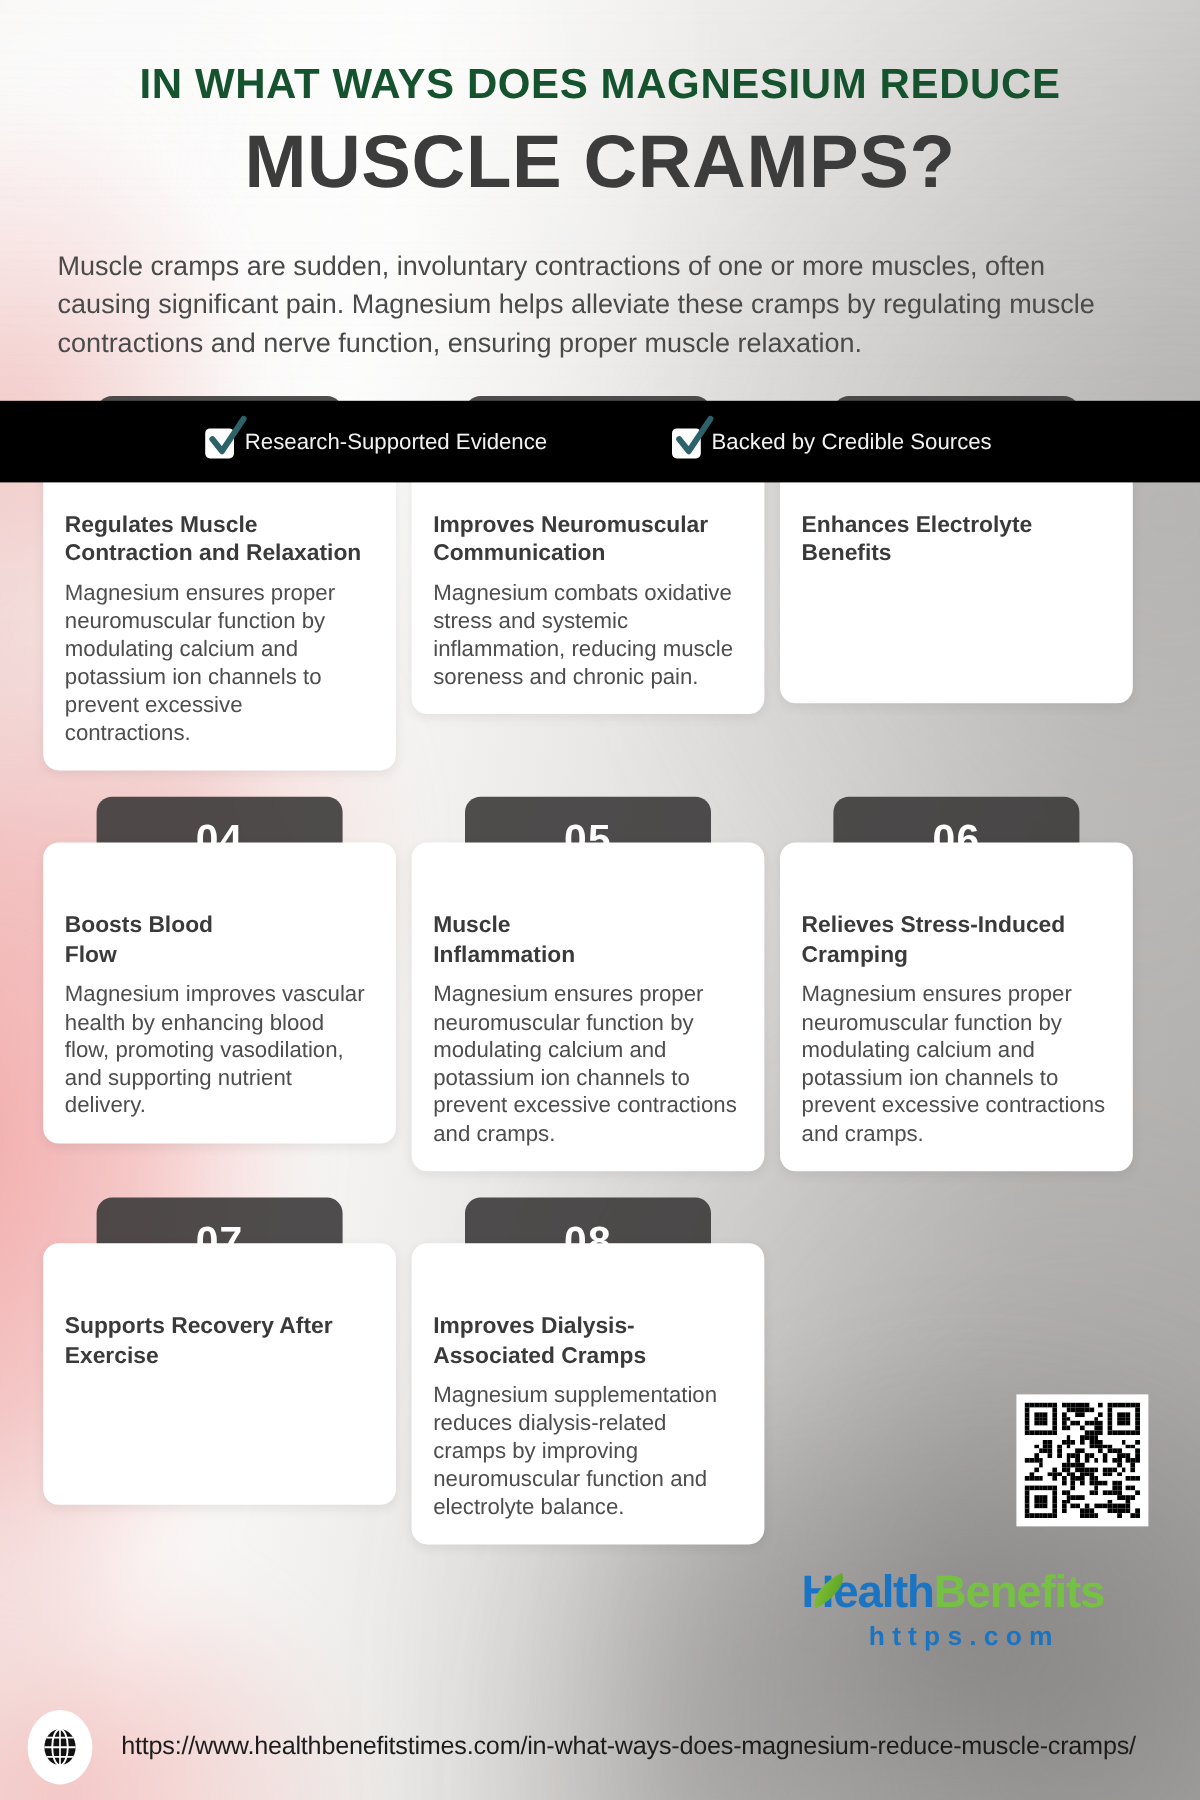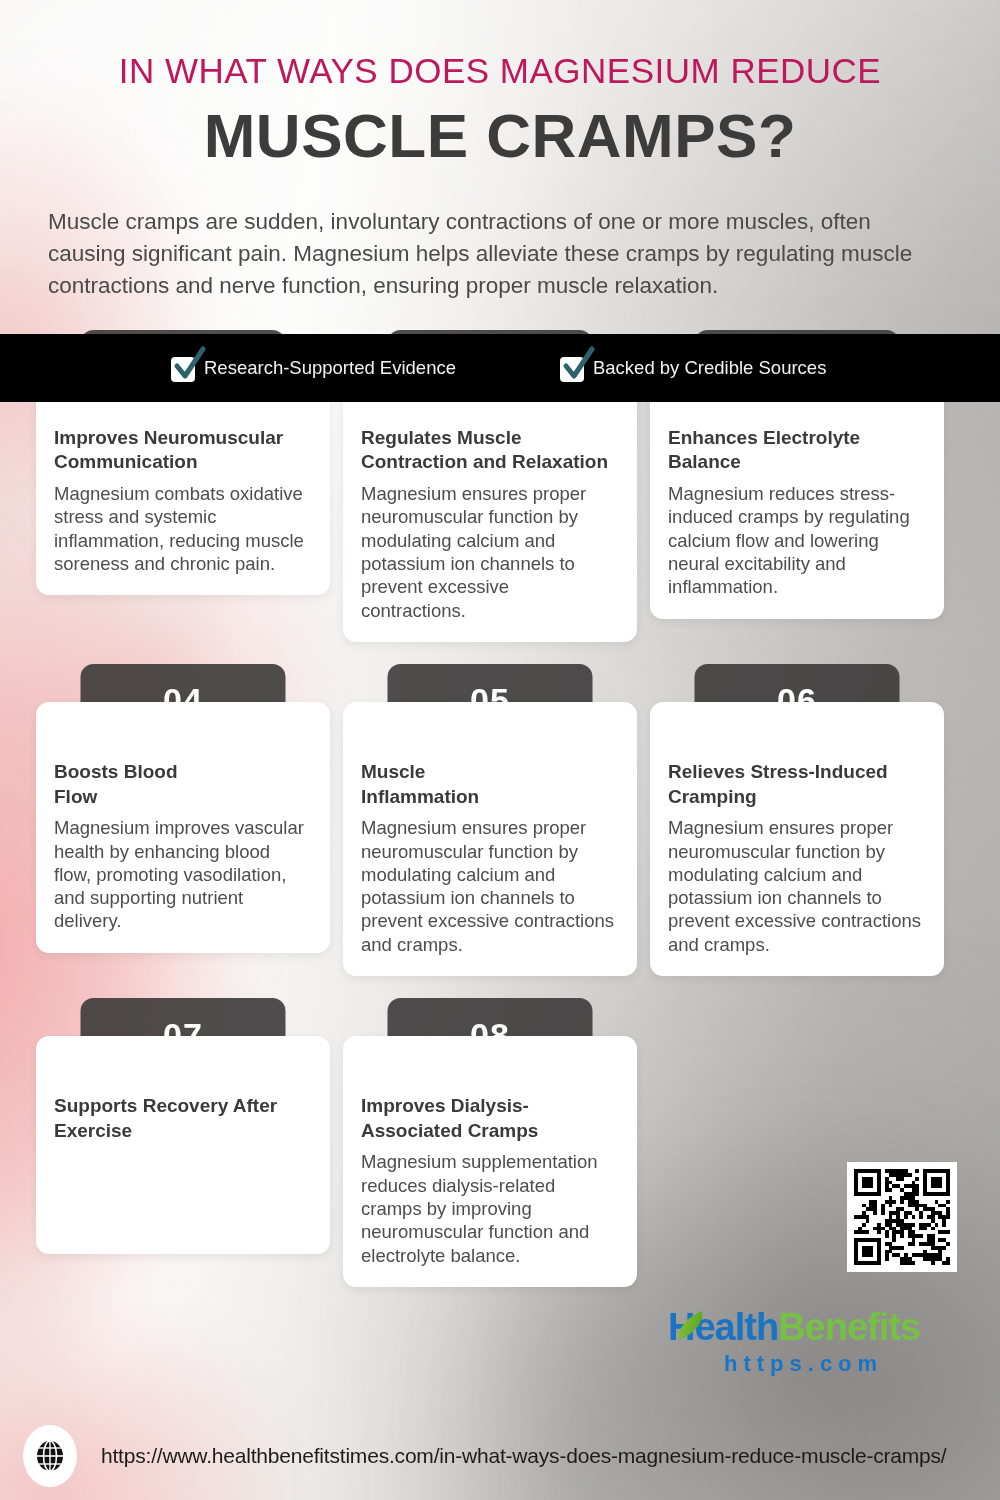--- a/index.html
+++ b/index.html
@@ -38,22 +38,22 @@
     background:
       radial-gradient(520px 420px at 78% 88%, rgba(95,93,93,.42) 0%, rgba(95,93,93,0) 64%),
       radial-gradient(260px 520px at 57% 96%, rgba(120,118,118,.28) 0%, rgba(120,118,118,0) 70%),
       linear-gradient(180deg, rgba(255,255,255,.20) 0%, rgba(255,255,255,0) 24%);
     filter:blur(30px);
   }
 
   
   .header { position:relative; z-index:2; padding:52px 44px 0; }
   .title-line1{
-    text-align:center; font-size:35px; font-weight:normal; letter-spacing:.5px;
-    color:#be185d; line-height:1.1;
+    text-align:center; font-size:35px; font-weight:bold; letter-spacing:.5px;
+    color:#14532d; line-height:1.1;
   }
   .title-line2{
     text-align:center; font-size:62px; font-weight:bold; letter-spacing:.5px;
     color:#3c3c3c; line-height:1.12; margin-top:10px;
   }
   .intro{
     margin:36px 0 0; padding:0 4px;
     font-size:22.5px; line-height:1.42; color:#4a4a4a; text-align:left;
   }
 
@@ -174,41 +174,40 @@
           <path d="M5 19 L13 29 L31 2" fill="none" stroke="#2c6269" stroke-width="5" stroke-linecap="round" stroke-linejoin="round"></path>
         </svg>
     </span>
     <span class="trust-label">Backed by Credible Sources</span>
   </div>
 </div>
 
 <div class="grid">
   <div class="row">
     <div class="cell">
+      <div class="badge">01</div>
+      <div class="card">
+        <div class="h">Regulates Muscle
+Contraction and Relaxation</div>
+        <div class="p">Magnesium ensures proper neuromuscular function by modulating calcium and potassium ion channels to prevent excessive contractions.</div>
+      </div>
+    </div>
+    <div class="cell">
       <div class="badge">02</div>
       <div class="card">
         <div class="h">Improves Neuromuscular
 Communication</div>
         <div class="p">Magnesium combats oxidative stress and systemic inflammation, reducing muscle soreness and chronic pain.</div>
       </div>
     </div>
     <div class="cell">
-      <div class="badge">01</div>
-      <div class="card">
-        <div class="h">Regulates Muscle
-Contraction and Relaxation</div>
-        <div class="p">Magnesium ensures proper neuromuscular function by modulating calcium and potassium ion channels to prevent excessive contractions.</div>
-      </div>
-    </div>
-    <div class="cell">
       <div class="badge">03</div>
       <div class="card">
         <div class="h">Enhances Electrolyte
-Balance</div>
-        <div class="p">Magnesium reduces stress-induced cramps by regulating calcium flow and lowering neural excitability and inflammation.</div>
+Benefits</div>
       </div>
     </div>
   </div>
 
   <div class="row">
     <div class="cell">
       <div class="badge">04</div>
       <div class="card">
         <div class="h">Boosts Blood
 Flow</div>

